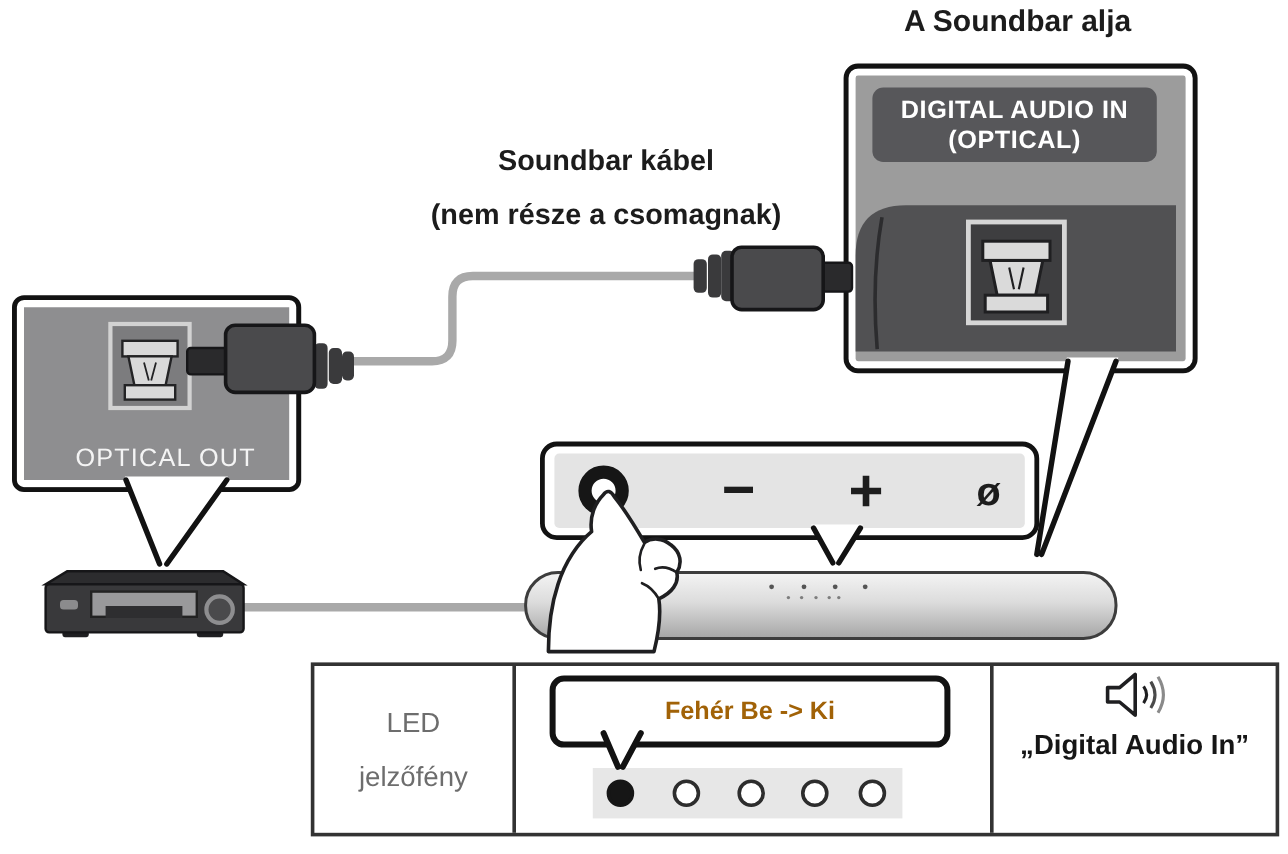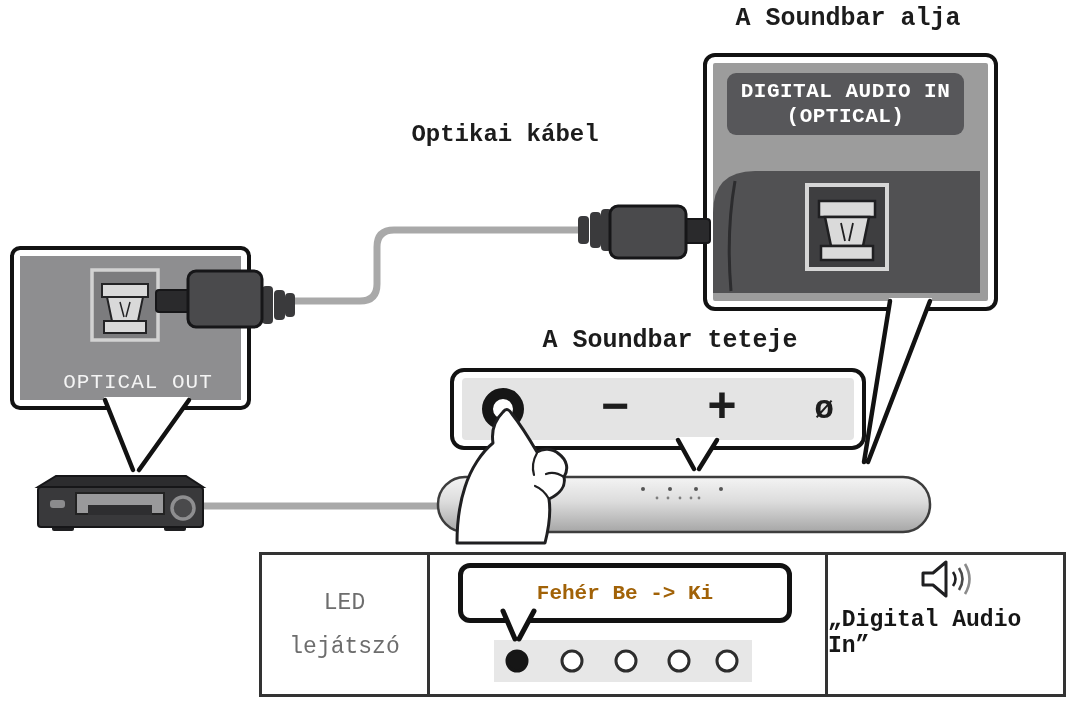--- a/index.html
+++ b/index.html
@@ -1,17 +1,17 @@
 <!DOCTYPE html>
 <html><head>
 <meta charset="utf-8">
 <style>
   html,body{margin:0;padding:0;background:#ffffff;}
   #stage{position:relative;width:1073px;height:700px;background:#fff;overflow:hidden;
-         font-family:Liberation Mono, monospace;color:#1c1c1c;}
+         font-family:Liberation Sans, sans-serif;color:#1c1c1c;}
   .abs{position:absolute;}
   .title{font-weight:bold;font-size:25px;color:#1c1c1c;}
   .center{text-align:center;}
 
   
   .frame{position:absolute;border:4px solid #121212;box-shadow:inset 0 0 0 6px #ffffff;}
 
   #optical-out-box{left:10px;top:246px;width:233px;height:156px;border-radius:10px;background:#8e8e90;}
   #optical-out-label{position:absolute;left:0;right:0;bottom:12px;text-align:center;
       color:#f4f4f4;font-size:21px;letter-spacing:1px;margin-left:15px;}
@@ -53,24 +53,24 @@
 <body>
 
 <div id="stage">
 
   <div class="abs title center z2" style="left:703px;top:4px;width:290px;">A Soundbar alja</div>
 
   <div class="abs title z2" style="left:12px;top:130px;line-height:46px;">
   </div>
 
   <div class="abs title center z2" style="left:340px;top:112px;width:330px;line-height:45px;font-size:24px;">
-    <div>Optikai kábel</div>
-  </div>
-
-  <div class="abs title center z2" style="left:520px;top:326px;width:300px;">A Soundbar teteje</div>
+    <div>Soundbar kábel</div>
+    <div>(nem része a csomagnak)</div>
+  </div>
+
 
   <div class="frame z2" id="optical-out-box">
     <svg width="225" height="148" style="position:absolute;left:0;top:0;">
       <rect x="78" y="20" width="66" height="70" fill="#7c7c7e" stroke="#d2d2d2" stroke-width="3.5"></rect>
       <rect x="88" y="34" width="46" height="13" fill="#d9d9d9" stroke="#232325" stroke-width="2"></rect>
       <path d="M93,47 H129 L124,71 H98 Z" fill="#d9d9d9" stroke="#232325" stroke-width="2"></path>
       <rect x="90" y="71" width="42" height="12" fill="#d9d9d9" stroke="#232325" stroke-width="2"></rect>
       <path d="M106,52 L110,67 M116,52 L112,67" stroke="#232325" stroke-width="1.5" fill="none"></path>
     </svg>
     <div id="optical-out-label">OPTICAL OUT</div>
@@ -99,21 +99,21 @@
       <div id="multi-ring"></div>
       <span class="panel-glyph" id="vol-minus">−</span>
       <span class="panel-glyph" id="vol-plus">+</span>
       <span class="panel-glyph" id="power-glyph">ø</span>
     </div>
   </div>
 
   <div class="abs z2" id="status-table">
     <div class="cell" id="cell-led">
       <div>LED</div>
-      <div>lejátszó</div>
+      <div>jelzőfény</div>
     </div>
     <div class="cell" id="cell-states">
       <div id="led-bubble">Fehér Be -&gt; Ki</div>
       <div id="led-strip"></div>
       <svg width="398" height="139" style="position:absolute;left:0;top:0;">
         <polygon points="71,53 106,53 87,85" fill="#ffffff"></polygon>
         <path d="M73,56 L85,84 M104,56 L89,84" stroke="#121212" stroke-width="5" fill="none" stroke-linecap="round"></path>
         <circle class="led" cx="87" cy="106" r="10" fill="#161616" stroke="#161616" stroke-width="3"></circle>
         <circle class="led" cx="142" cy="106" r="10" fill="#ffffff" stroke="#2d2d2d" stroke-width="3"></circle>
         <circle class="led" cx="196" cy="106" r="10" fill="#ffffff" stroke="#2d2d2d" stroke-width="3"></circle>

